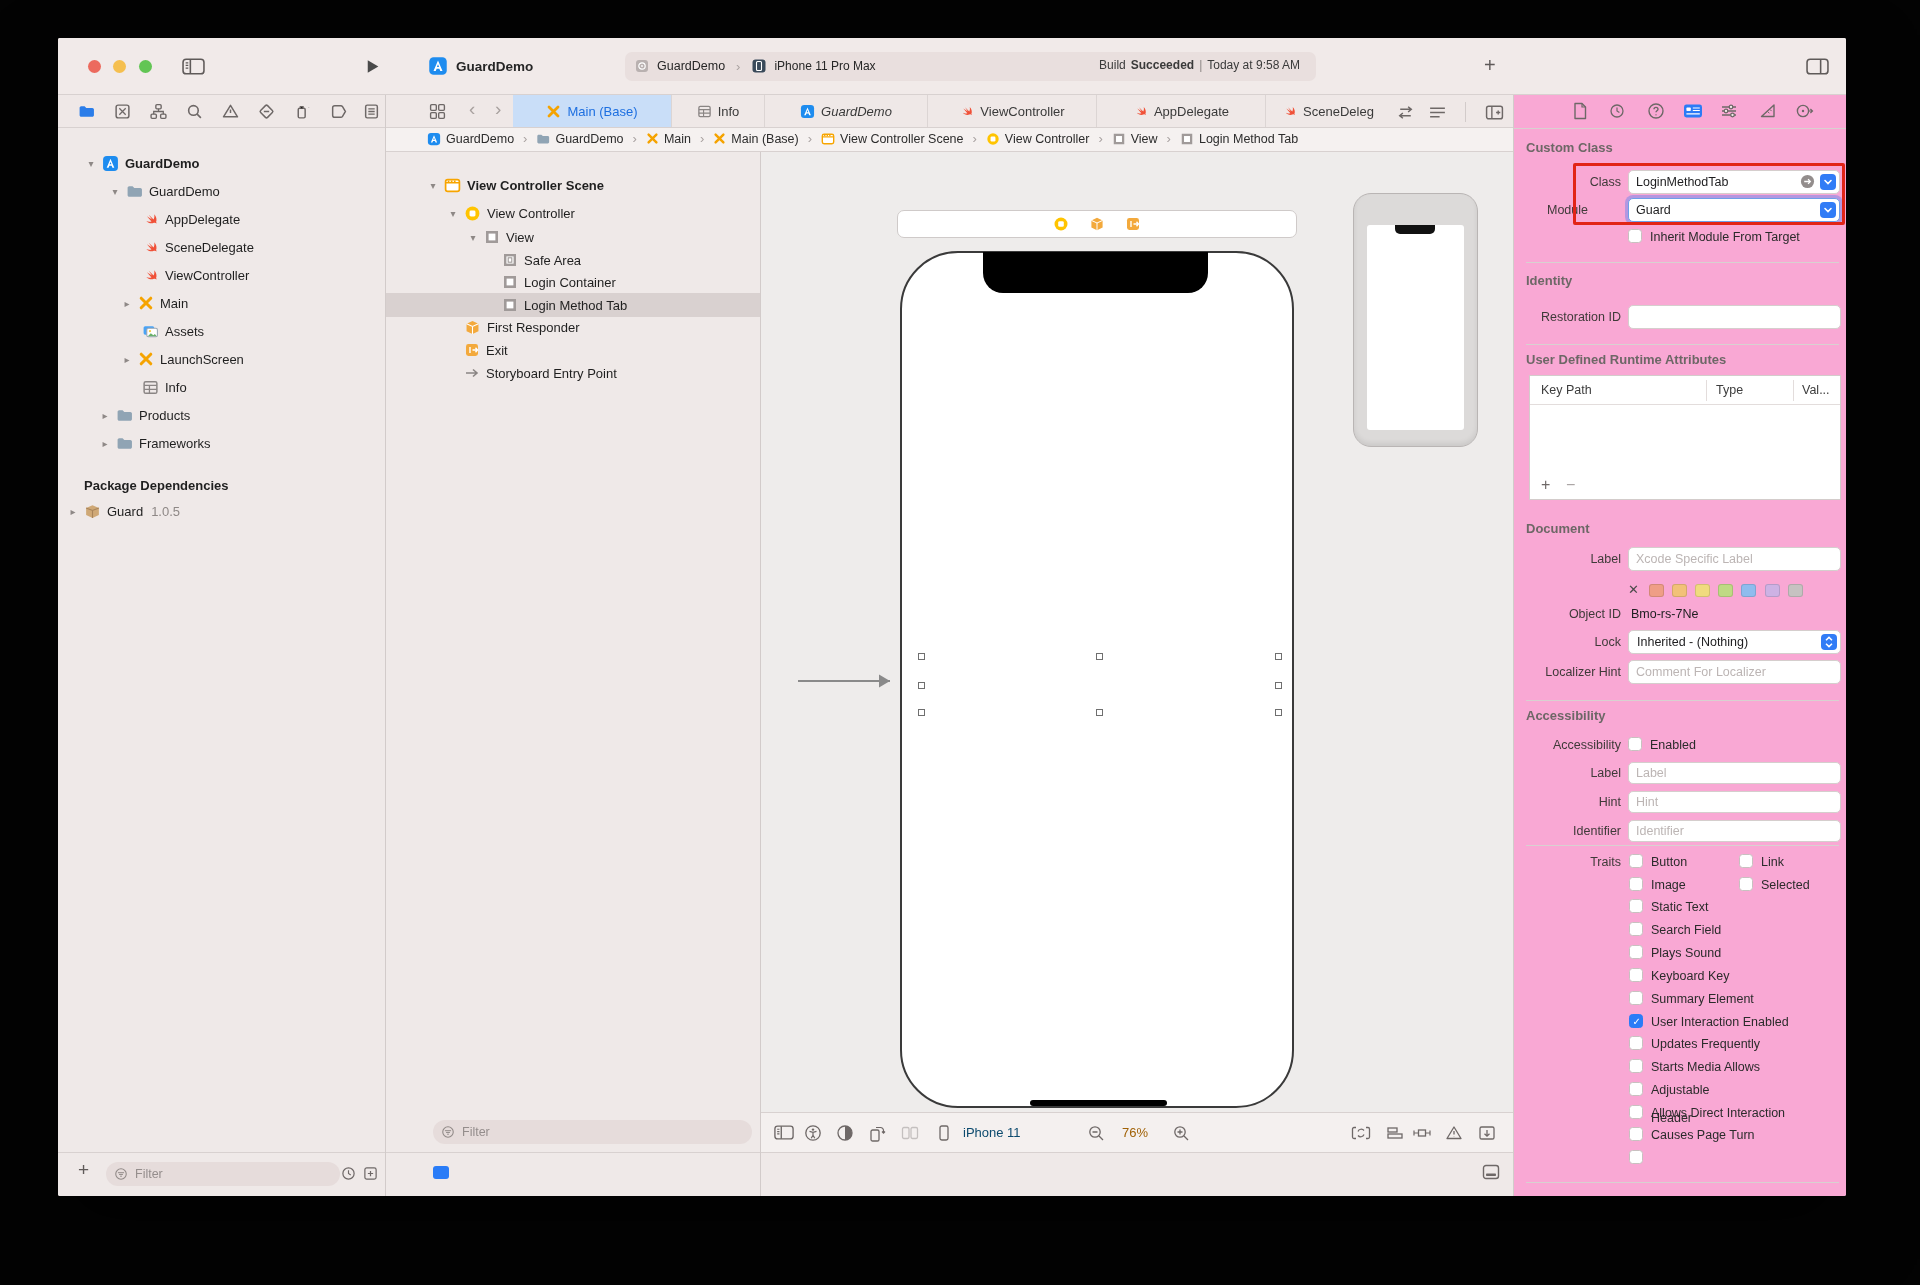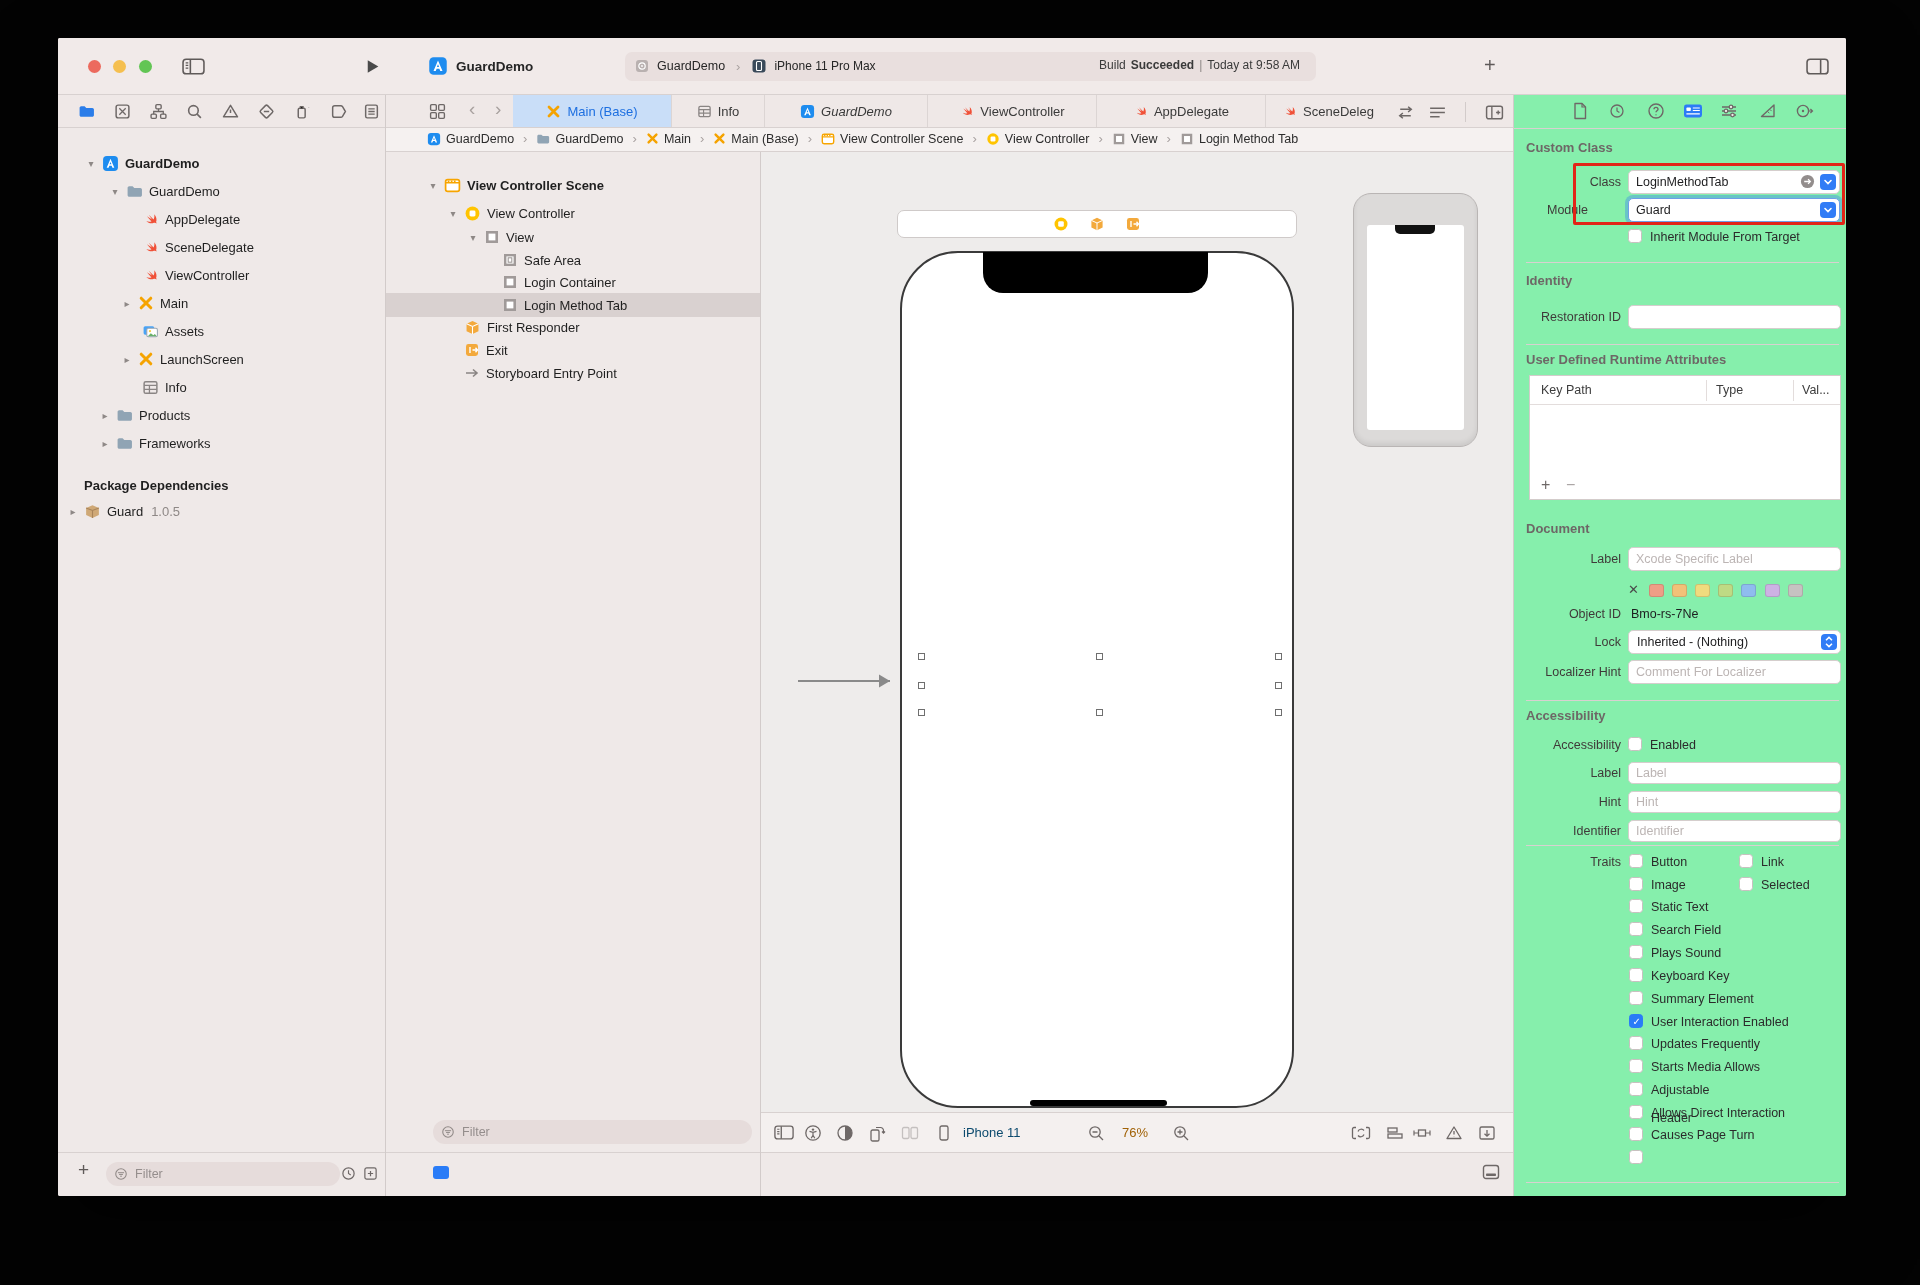--- a/index.html
+++ b/index.html
@@ -728,21 +728,21 @@
     <div class="abs" style="left:375px;top:13px;width:16px;height:13px;background:#2A7CF7;border-radius:3px;"></div>
     <svg class="ic abs" style="left:1424px;top:11px;" width="18" height="16">
           <use href="#i-botbar"></use>
         </svg>
   </div>
 
   <div class="vl" style="left:327px;top:57px;height:1101px;"></div>
   <div class="vl" style="left:702px;top:114px;height:1044px;"></div>
   <div class="vl" style="left:1455px;top:57px;height:1101px;"></div>
 
-  <div class="abs" style="left:1456px;top:57px;width:332px;height:1101px;background:#86efac;font-size:12.5px;color:#3F3A39;">
+  <div class="abs" style="left:1456px;top:57px;width:332px;height:1101px;background:#f9a8d4;font-size:12.5px;color:#3F3A39;">
 
     <svg class="ic abs" style="left:58px;top:7px;" width="16" height="18">
           <use href="#i-doc"></use>
         </svg>
     <svg class="ic abs" style="left:95px;top:8px;" width="16" height="16">
           <use href="#i-clock"></use>
         </svg>
     <svg class="ic abs" style="left:133px;top:7px;" width="18" height="18">
           <use href="#i-help"></use>
         </svg>

